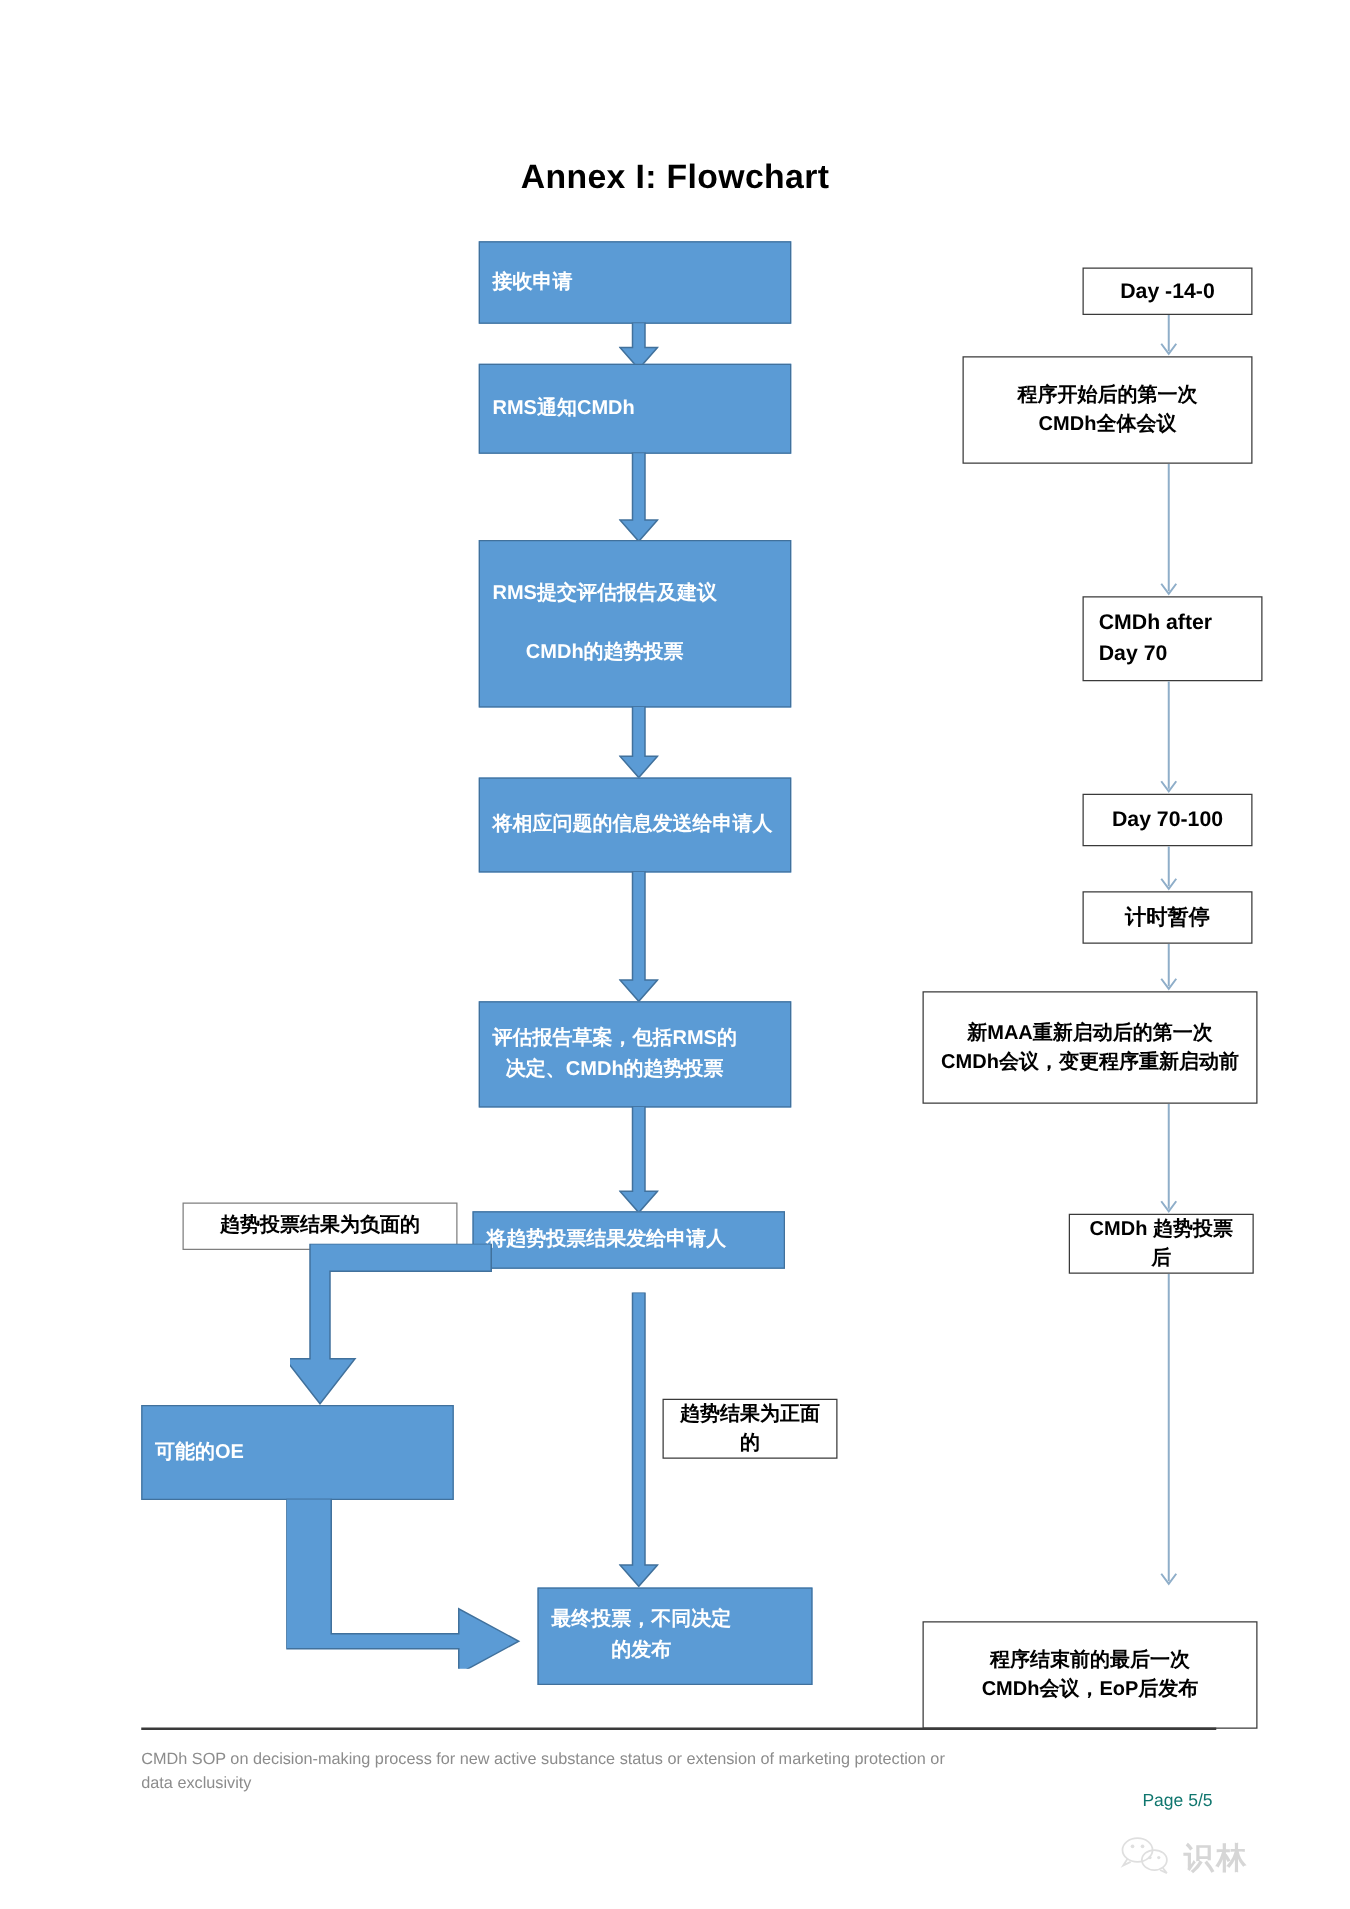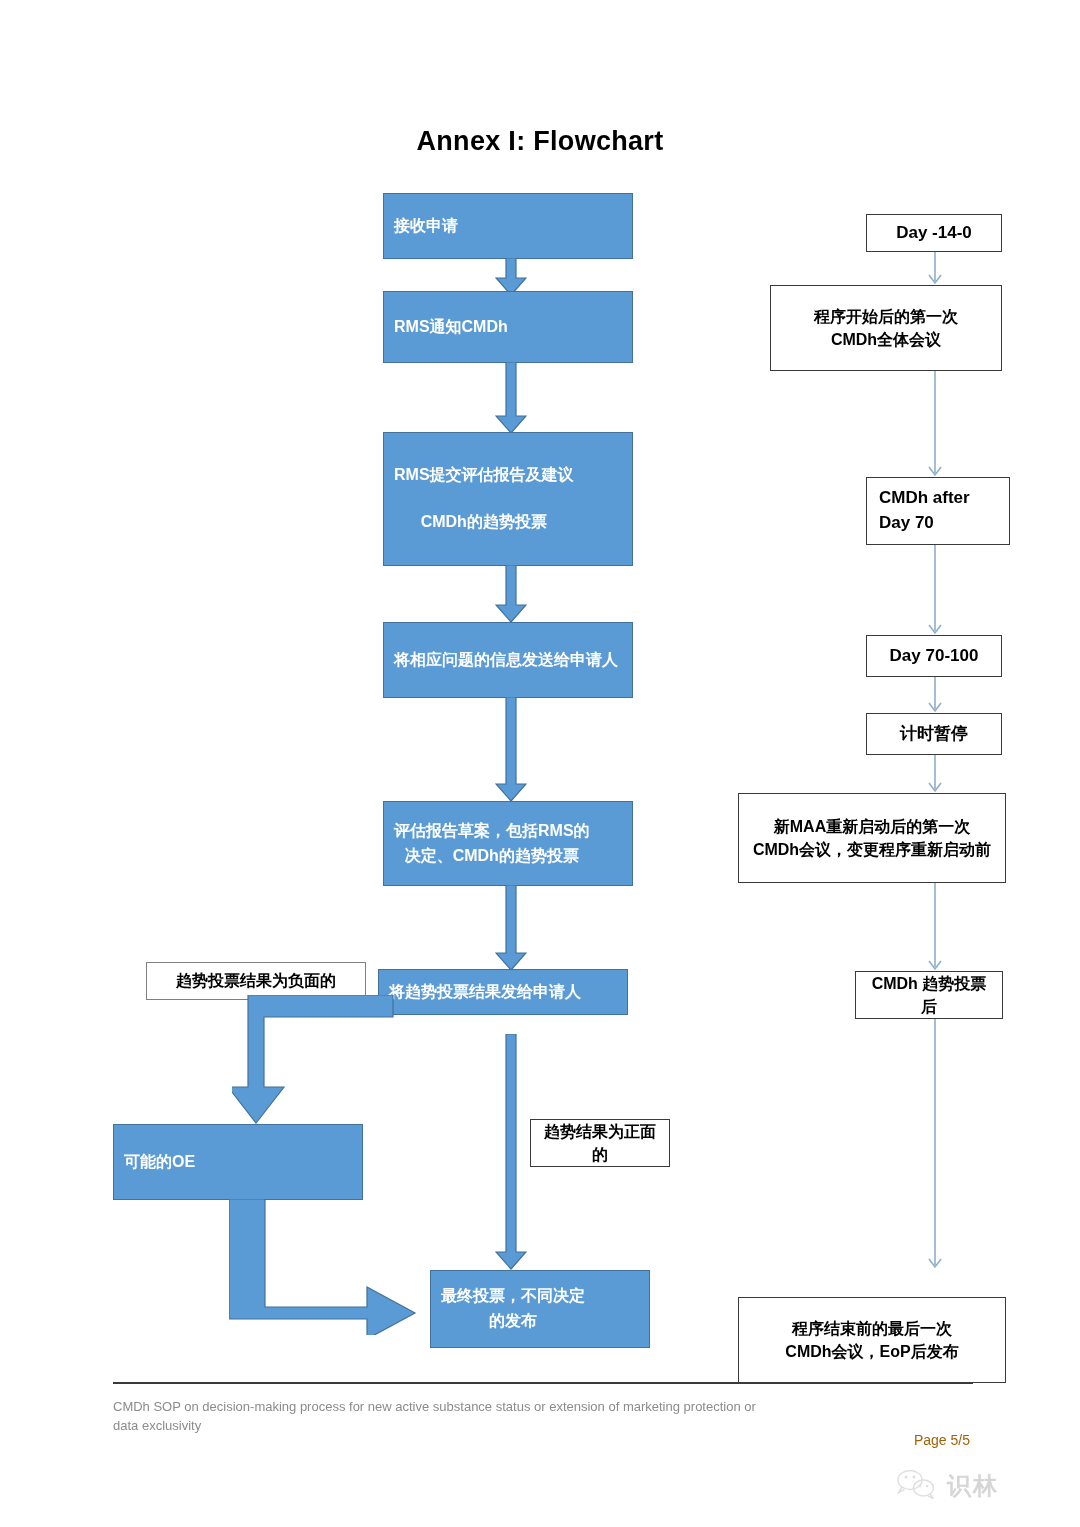--- a/index.html
+++ b/index.html
@@ -107,21 +107,21 @@
     line-height: 1.45;
     color: #8c8c8c;
   }
   .page-num {
     position: absolute;
     left: 780px;
     top: 1432px;
     width: 190px;
     text-align: right;
     font-size: 14px;
-    color: #a16207;
+    color: #0f766e;
   }
 
   
   .watermark {
     position: absolute;
     left: 895px;
     top: 1462px;
     width: 175px;
     height: 48px;
     display: flex;

